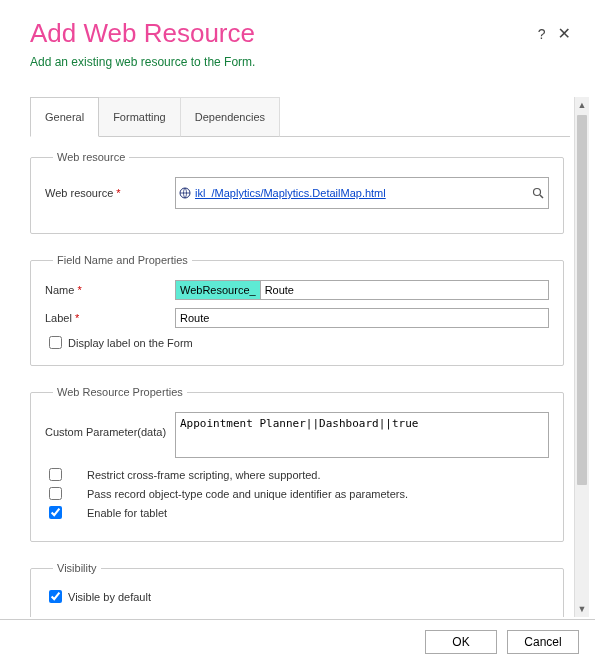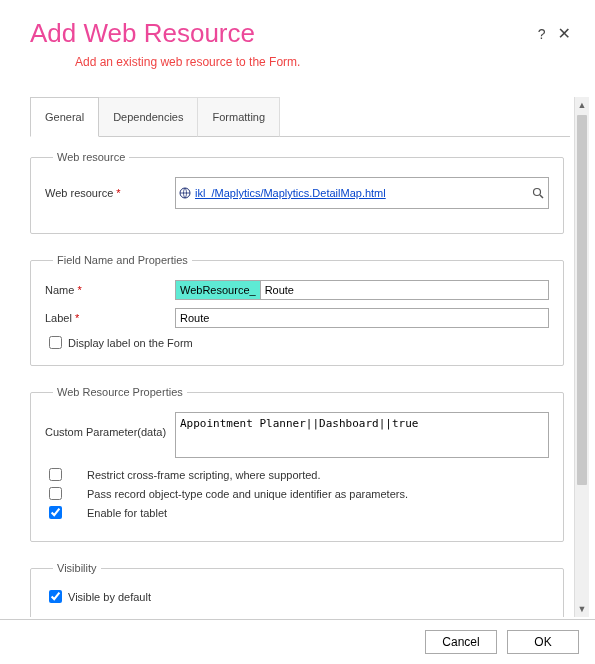--- a/index.html
+++ b/index.html
@@ -4,21 +4,21 @@
 <style>
 * { box-sizing: border-box; margin: 0; padding: 0; }
 body { font-family: "Segoe UI", Arial, sans-serif; background: #fff; width: 595px; height: 664px; overflow: hidden; position: relative; }
 .dialog { width: 595px; height: 664px; position: relative; }
 .header { padding: 18px 24px 8px 30px; }
 .title-row { display: flex; align-items: flex-start; justify-content: space-between; }
 .title { font-size: 26px; font-weight: 400; color: #ec4899; }
 .header-icons { display: flex; gap: 12px; align-items: center; padding-top: 6px; }
 .help-icon { font-size: 14px; color: #444; cursor: pointer; }
 .close-icon { font-size: 16px; color: #444; cursor: pointer; font-weight: 300; }
-.subtitle { font-size: 12px; color: #ef4444; margin-top: 6px; margin-left: 45px; }
+.subtitle { font-size: 12px; color: #15803d; margin-top: 6px; }
 .body-wrap { display: flex; padding: 20px 6px 0 30px; height: 540px; }
 .content-area { flex: 1; overflow: hidden; }
 .tabs { display: flex; border-bottom: 1px solid #ccc; }
 .tab { padding: 13px 14px; font-size: 11px; color: #444; border: 1px solid transparent; border-bottom: none; cursor: pointer; background: #f7f7f7; }
 .tab.active { background: #fff; border-color: #ccc; border-bottom: 1px solid #fff; margin-bottom: -1px; }
 .tab:not(.active) { border-color: #ddd; border-bottom: 1px solid #ccc; margin-bottom: -1px; }
 .tab + .tab { border-left: none; }
 .panel { padding: 14px 6px 0 0; }
 fieldset { border: 1px solid #ccc; border-radius: 2px; padding: 14px 14px 16px 14px; margin-bottom: 20px; position: relative; }
 legend { font-size: 11px; color: #555; padding: 0 4px; margin-left: 8px; }
@@ -59,22 +59,22 @@
         <span class="close-icon">✕</span>
       </div>
     </div>
     <div class="subtitle">Add an existing web resource to the Form.</div>
   </div>
 
   <div class="body-wrap">
     <div class="content-area">
       <div class="tabs">
         <div class="tab active">General</div>
+        <div class="tab">Formatting</div>
         <div class="tab">Dependencies</div>
-        <div class="tab">Formatting</div>
       </div>
 
       <div class="panel">
         <fieldset>
           <legend>Web resource</legend>
           <div class="row">
             <span class="lbl req">Web resource</span>
             <div class="lookup-wrap">
               <span class="lookup-icon-left">
                 <svg width="12" height="12" viewBox="0 0 12 12">
@@ -152,16 +152,16 @@
     </div>
 
     <div class="scrollbar">
       <div class="sb-arrow">▲</div>
       <div class="sb-thumb"></div>
       <div class="sb-arrow bottom">▼</div>
     </div>
   </div>
 
   <div class="footer">
+    <button class="btn">OK</button>
     <button class="btn">Cancel</button>
-    <button class="btn">OK</button>
   </div>
 </div>
 
 </body></html>

